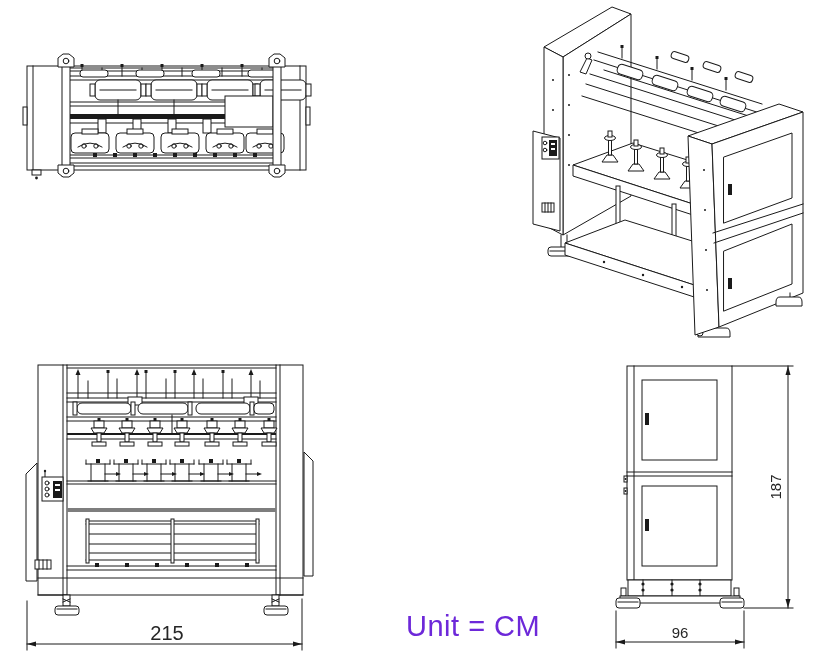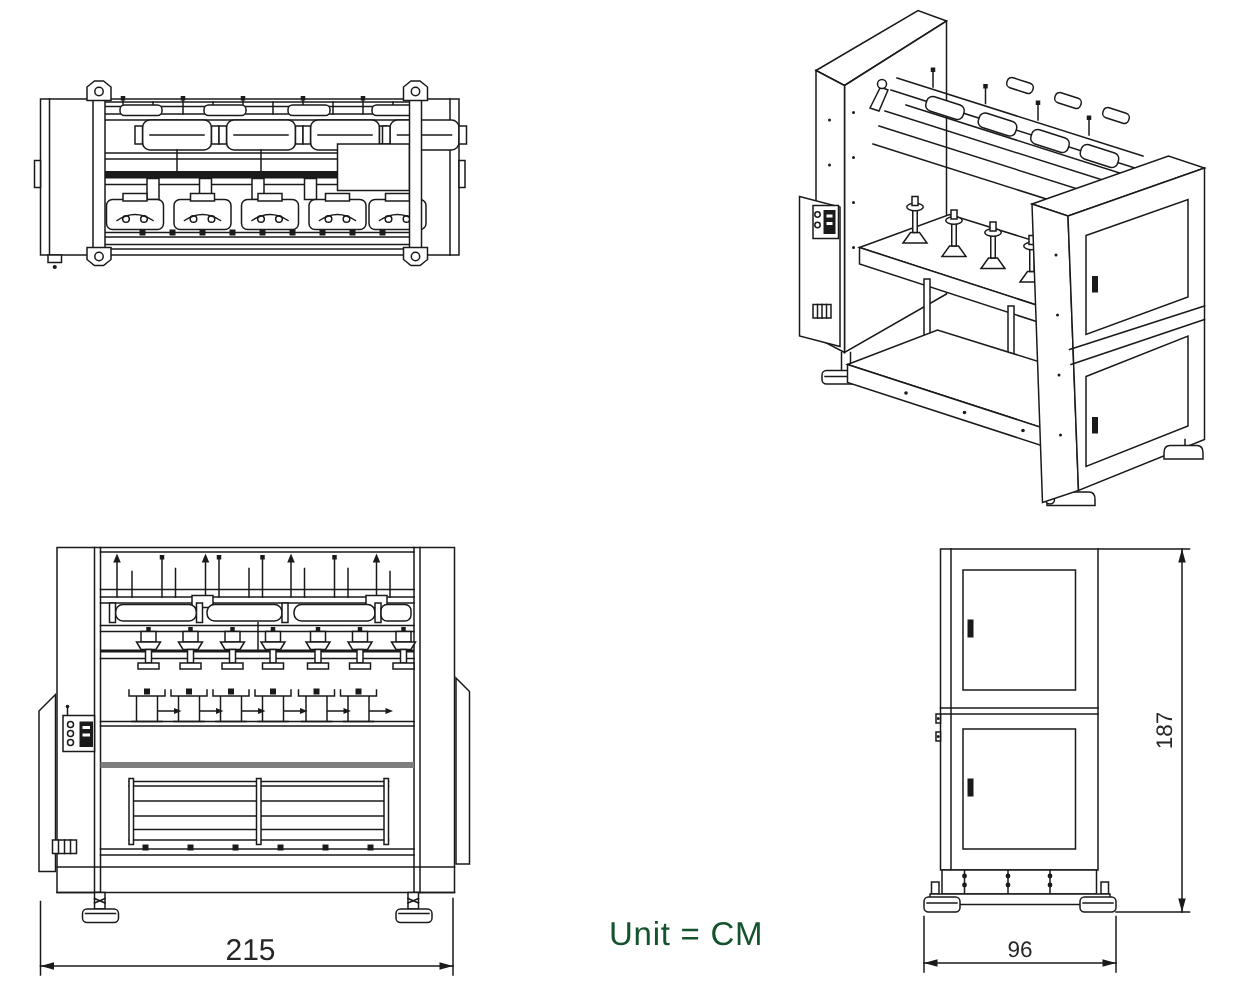--- a/index.html
+++ b/index.html
@@ -4,21 +4,21 @@
 <style>
   html,body{margin:0;padding:0;background:#fff;}
   #sheet{position:relative;width:825px;height:656px;background:#fff;overflow:hidden;
          font-family:"Liberation Sans",sans-serif;}
   .view{position:absolute;}
   .s{stroke:#1a1a1a;stroke-width:1;fill:none;stroke-linecap:square;}
   .w{stroke:#1a1a1a;stroke-width:1;fill:#ffffff;}
   .d{fill:#1a1a1a;stroke:none;}
   .g{fill:#7e7e7e;stroke:none;}
   .dim{font-family:"Liberation Sans",sans-serif;fill:#262626;}
-  #unit-label{position:absolute;left:406px;top:610px;font-size:22px;color:#14532d;
+  #unit-label{position:absolute;left:406px;top:610px;font-size:29px;color:#6d28d9;
               letter-spacing:0.5px;white-space:nowrap;}
 </style>
 </head>
 <body>
 
 <div id="sheet">
 
   <svg class="view" style="left:20px;top:45px" width="295" height="140" viewBox="0 0 295 140">
     <defs>
       <g id="ep">

